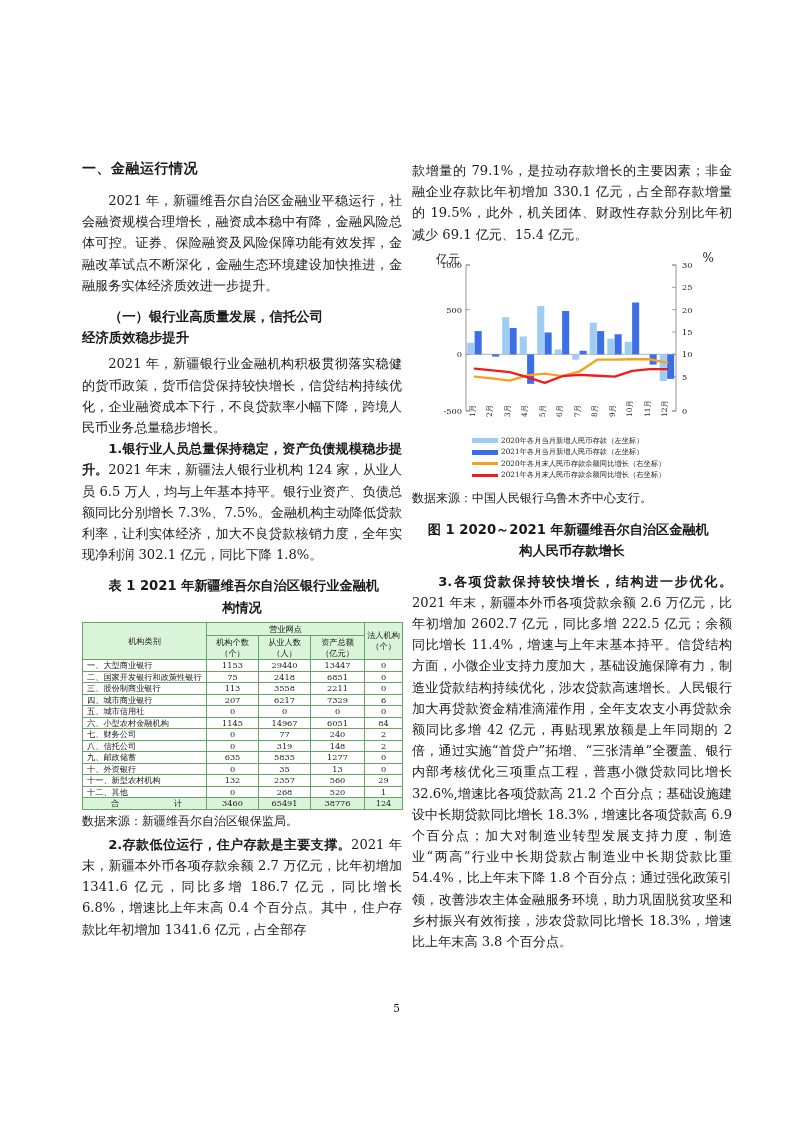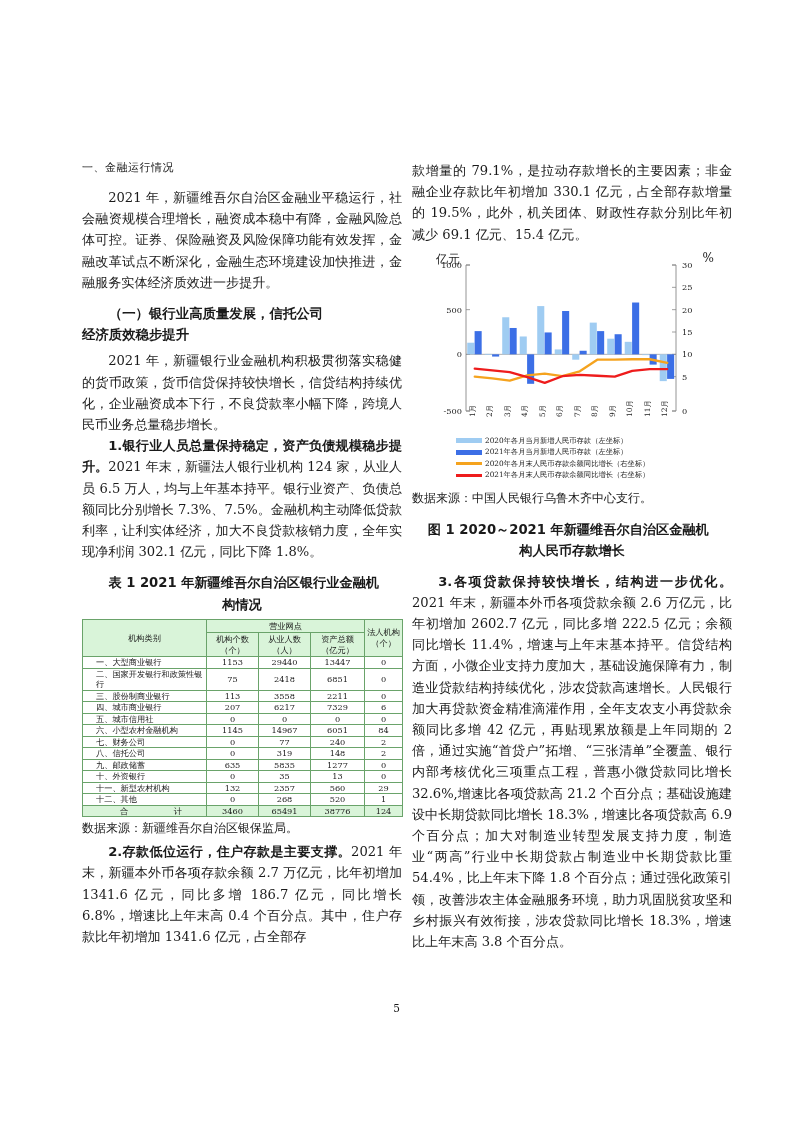--- a/index.html
+++ b/index.html
@@ -8,46 +8,46 @@
     font-family:"DejaVu Serif","Liberation Serif",serif;
     color:#1a1a1a;position:relative;overflow:hidden;
   }
   .page{position:absolute;left:0;top:0;width:793px;height:1122px;}
   .col{position:absolute;top:160px;width:320px;}
   .col-left{left:82px;}
   .col-right{left:412px;}
 
   p{margin:0;font-size:13.1px;line-height:1.62;text-align:justify;text-justify:inter-ideograph;}
   .ind{text-indent:2em;}
-  .h1{font-family:"DejaVu Sans","Liberation Sans",sans-serif;font-weight:normal;font-size:11px;margin:0 0 12px 0;letter-spacing:.5px;}
+  .h1{font-family:"DejaVu Sans","Liberation Sans",sans-serif;font-weight:bold;font-size:14px;margin:0 0 12px 0;letter-spacing:.5px;}
   .h2{font-family:"DejaVu Sans","Liberation Sans",sans-serif;font-weight:bold;font-size:13.4px;line-height:1.62;margin:10px 0 4px 0;text-indent:2em;}
   .h2 .cont{display:block;text-indent:0;font-family:Liberation Mono, monospace;}
   .runin{font-family:"DejaVu Sans","Liberation Sans",sans-serif;font-weight:bold;}
   .gap{height:9px;}
 
   
   .tbl-cap{font-family:"DejaVu Sans","Liberation Sans",sans-serif;font-weight:bold;font-size:13.2px;line-height:1.6;margin:10px 0 4px 0;text-indent:2em;}
   .tbl-cap .cont{display:block;text-indent:0;text-align:center;}
   table.t1{border-collapse:collapse;width:320px;font-size:8.2px;font-family:"DejaVu Serif","Liberation Serif",serif;table-layout:fixed;}
   table.t1 th,table.t1 td{border:0.7px solid #6aa36a;padding:0;line-height:1.28;}
   table.t1 thead th{background:#d9f4d9;text-align:center;font-weight:normal;padding:1px 1px;}
-  table.t1 td.lbl{text-align:left;padding-left:13px;}
+  table.t1 td.lbl{text-align:left;padding-left:4px;}
   table.t1 td.num{text-align:center;}
   table.t1 tr.total td{background:#d9f4d9;}
   table.t1 tr.total td.lbl{letter-spacing:0;}
   .tot-span{display:flex;justify-content:space-between;padding:0 24px;}
   .src{font-size:12px;line-height:1.5;margin:2px 0 0 0;}
 
   
   .figwrap{margin-top:6px;}
   .fig-cap{font-family:"DejaVu Sans","Liberation Sans",sans-serif;font-weight:bold;font-size:13.2px;line-height:1.62;margin:12px 0 0 0;text-indent:1.2em;}
   .fig-cap .cont{display:block;text-indent:0;text-align:center;}
   .chartbox{position:relative;width:320px;height:232px;}
   .axlabel{position:absolute;font-size:12px;font-family:"DejaVu Serif","Liberation Serif",serif;}
-  .legend{position:absolute;left:44px;top:184px;text-align:center;}
+  .legend{position:absolute;left:60px;top:184px;text-align:center;}
   .lgrow{display:flex;align-items:center;height:11.5px;}
   .lgswatch{width:26px;height:4px;margin-right:3px;flex:0 0 auto;}
   .lgtxt{font-size:7.3px;white-space:nowrap;font-family:"DejaVu Serif","Liberation Serif",serif;}
 
   .pagenum{position:absolute;left:0;top:1002px;width:793px;text-align:center;font-size:10.5px;}
 </style>
 </head>
 <body>
 
 <div class="page">

